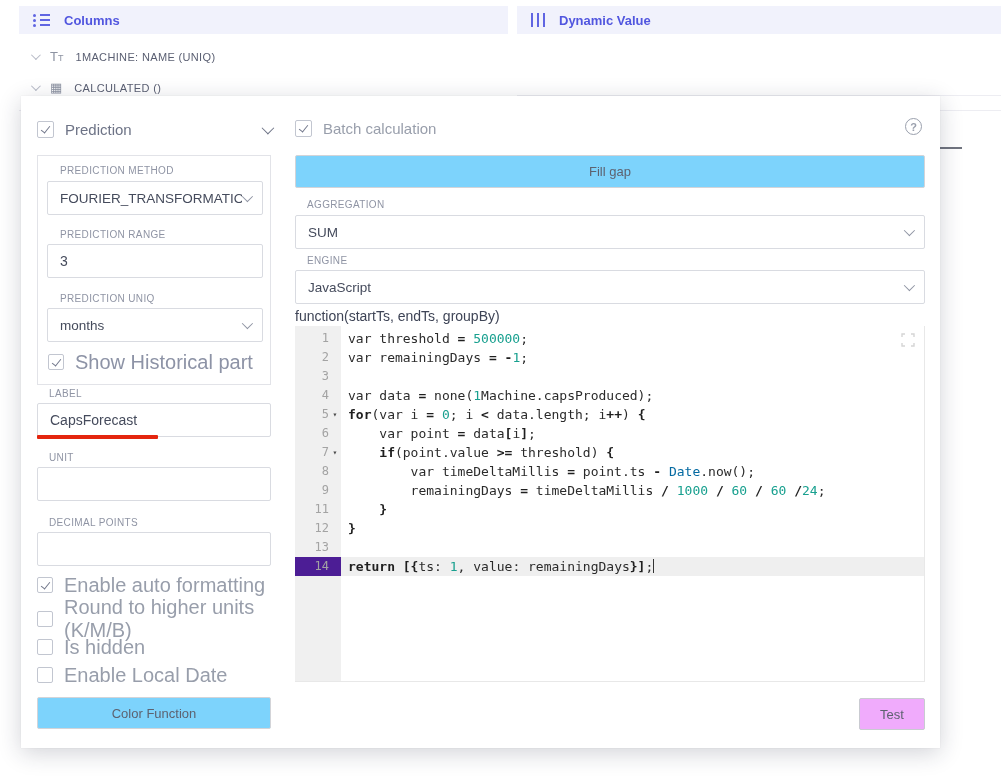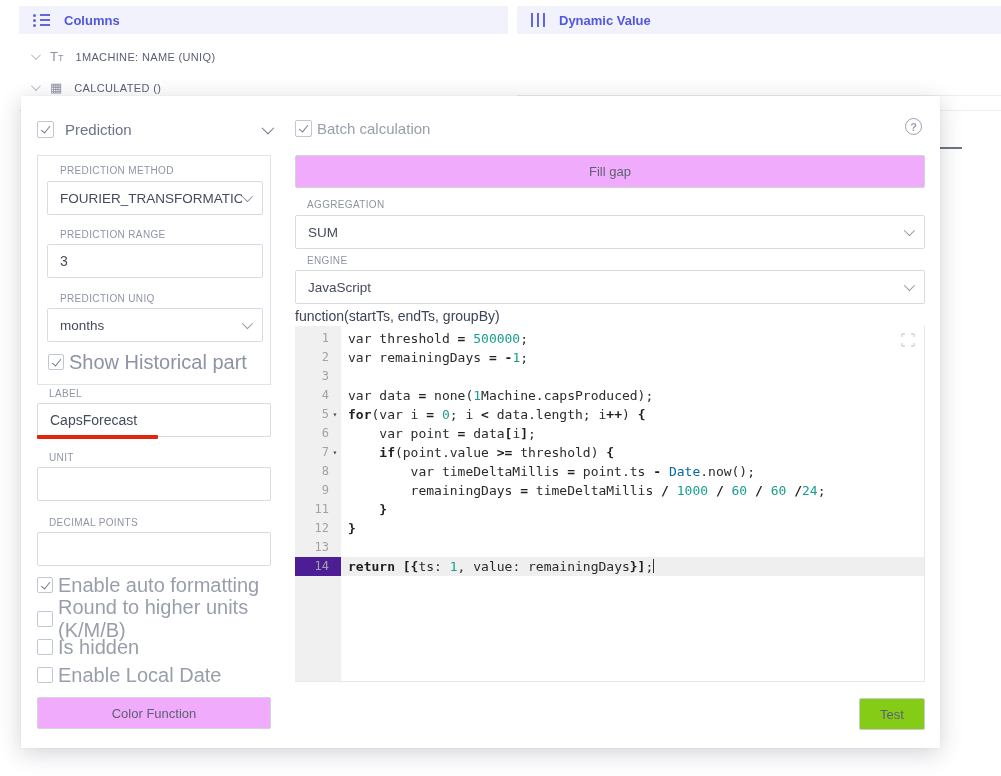--- a/index.html
+++ b/index.html
@@ -38,31 +38,31 @@
   .cb-label { font-size:20px; color:#989eab; }
 
   .sec-label { position:absolute; font-size:10px; letter-spacing:.35px; color:#8f94a4;padding-left:12px; }
   .field, .select { position:absolute; height:34px; border:1px solid #d9dbe1; border-radius:2px; background:#fff;
                     font-size:13.5px; color:#454b5c; }
   input.field { padding:0 12px; outline:none; font-family:"Liberation Sans", sans-serif; font-size:14px; }
   .select { display:flex; align-items:center; padding:0 12px; }
   .select .val { flex:1; white-space:nowrap; overflow:hidden; }
   .dd-chev { width:8px; height:8px; border-right:1.5px solid #8f94a3; border-bottom:1.5px solid #8f94a3; transform:rotate(45deg) translateY(-2px); flex:0 0 auto; }
 
-  .btn { position:absolute; background:#f0abfc; border:1px solid #d3d4d8; border-radius:2px; color:#5d6270;
+  .btn { position:absolute; background:#7dd3fc; border:1px solid #d3d4d8; border-radius:2px; color:#5d6270;
          font-size:13px; display:flex; align-items:center; justify-content:center; cursor:pointer; }
-  .btn.white { background:#84cc16; border-color:#c9cbd1;text-align:center; }
+  .btn.white { background:#f0abfc; border-color:#c9cbd1;text-align:center; }
 
   .group-box { position:absolute; left:16px; top:59px; width:234px; height:230px; border:1px solid #e2e3e8; }
 
   .pred-row { position:absolute; left:16px; top:23px; width:234px; height:20px; display:flex; align-items:center; gap:11px; }
   .pred-row .cb-label { font-size:15px; color:#6d7386; }
   .pred-chev { margin-left:auto; width:9px; height:9px; border-right:1.6px solid #6d7386; border-bottom:1.6px solid #6d7386; transform:rotate(45deg) translateY(-2px); }
 
-  .cb-row { display:flex; align-items:center; gap:5px; height:22px; margin-bottom:6px; }
+  .cb-row { display:flex; align-items:center; gap:11px; height:22px; margin-bottom:6px; }
   .cb-list { position:absolute; left:16px; top:478px; width:240px; }
   .cb-list .cb-row:first-child { margin-bottom:12px; }
 
   .red-underline { position:absolute; left:16px; top:339px; width:121px; height:4px; border-radius:1px; }
 
   .help-icon { position:absolute; left:884px; top:22px; width:17px; height:17px; border:1.5px solid #9aa0ad; border-radius:50%;
                color:#9aa0ad; font-size:11px; font-weight:700; display:flex; align-items:center; justify-content:center; }
 
   .fn-sig { position:absolute; left:274px; top:212px; font-size:14px; color:#3e4456; }
 

